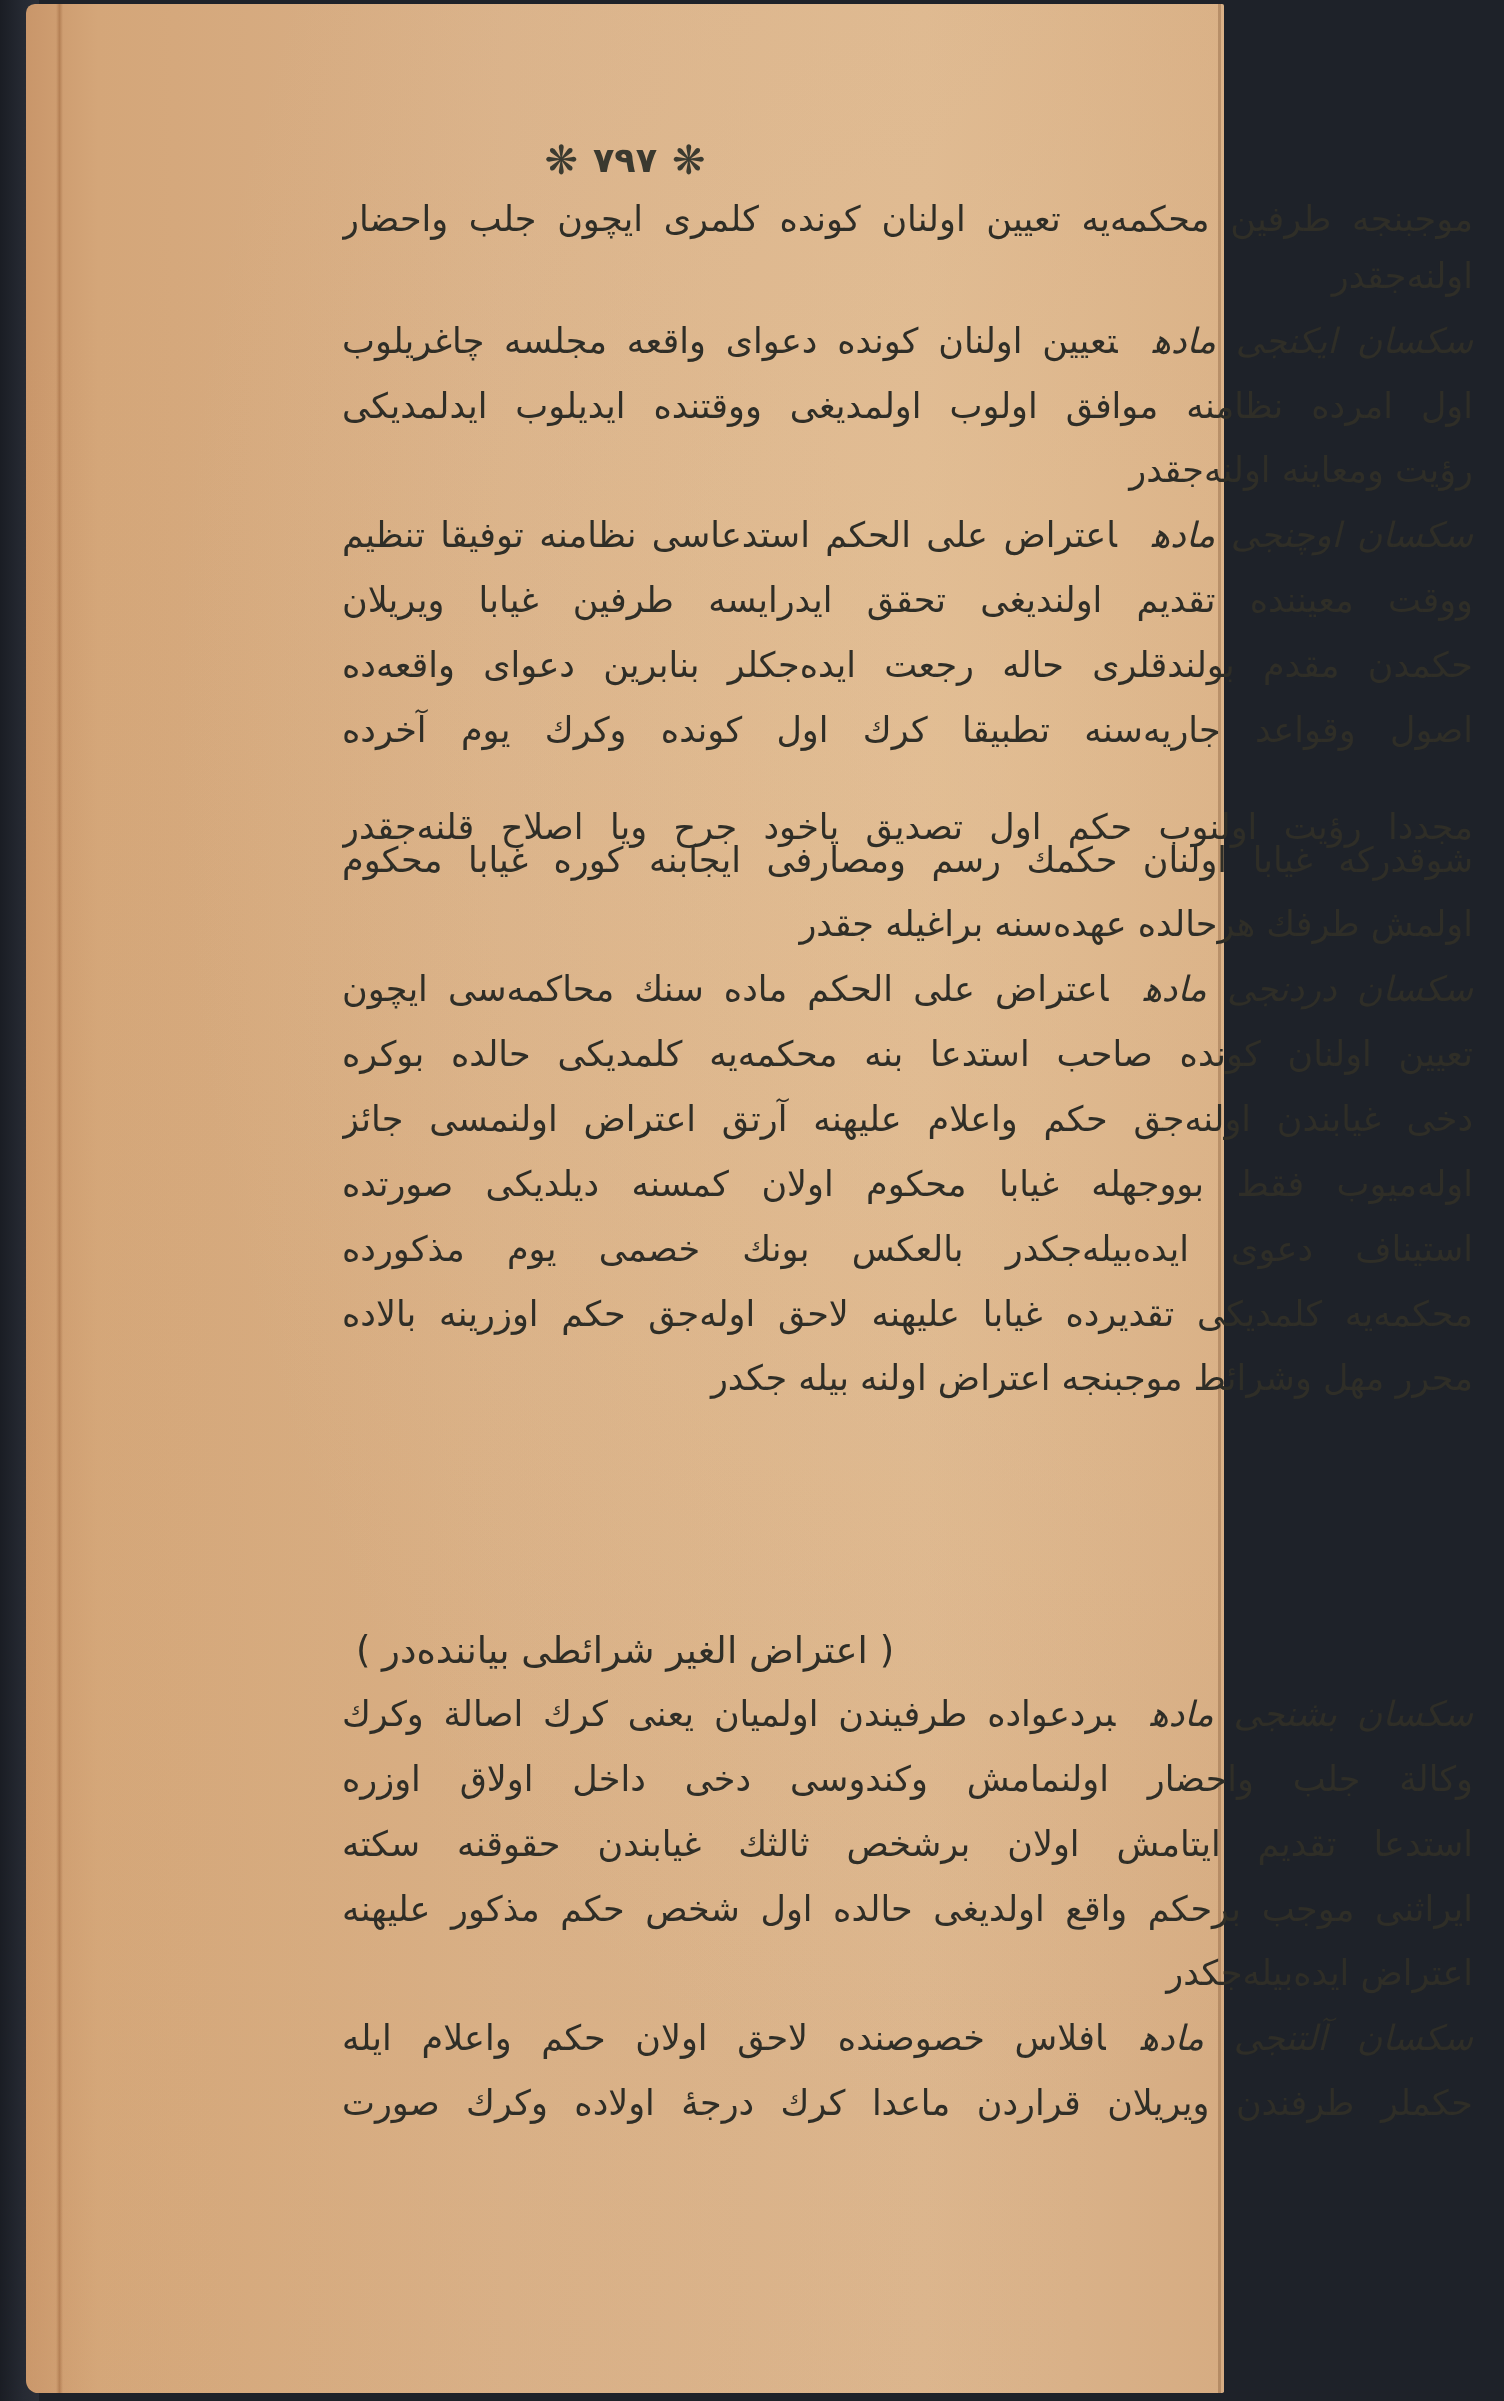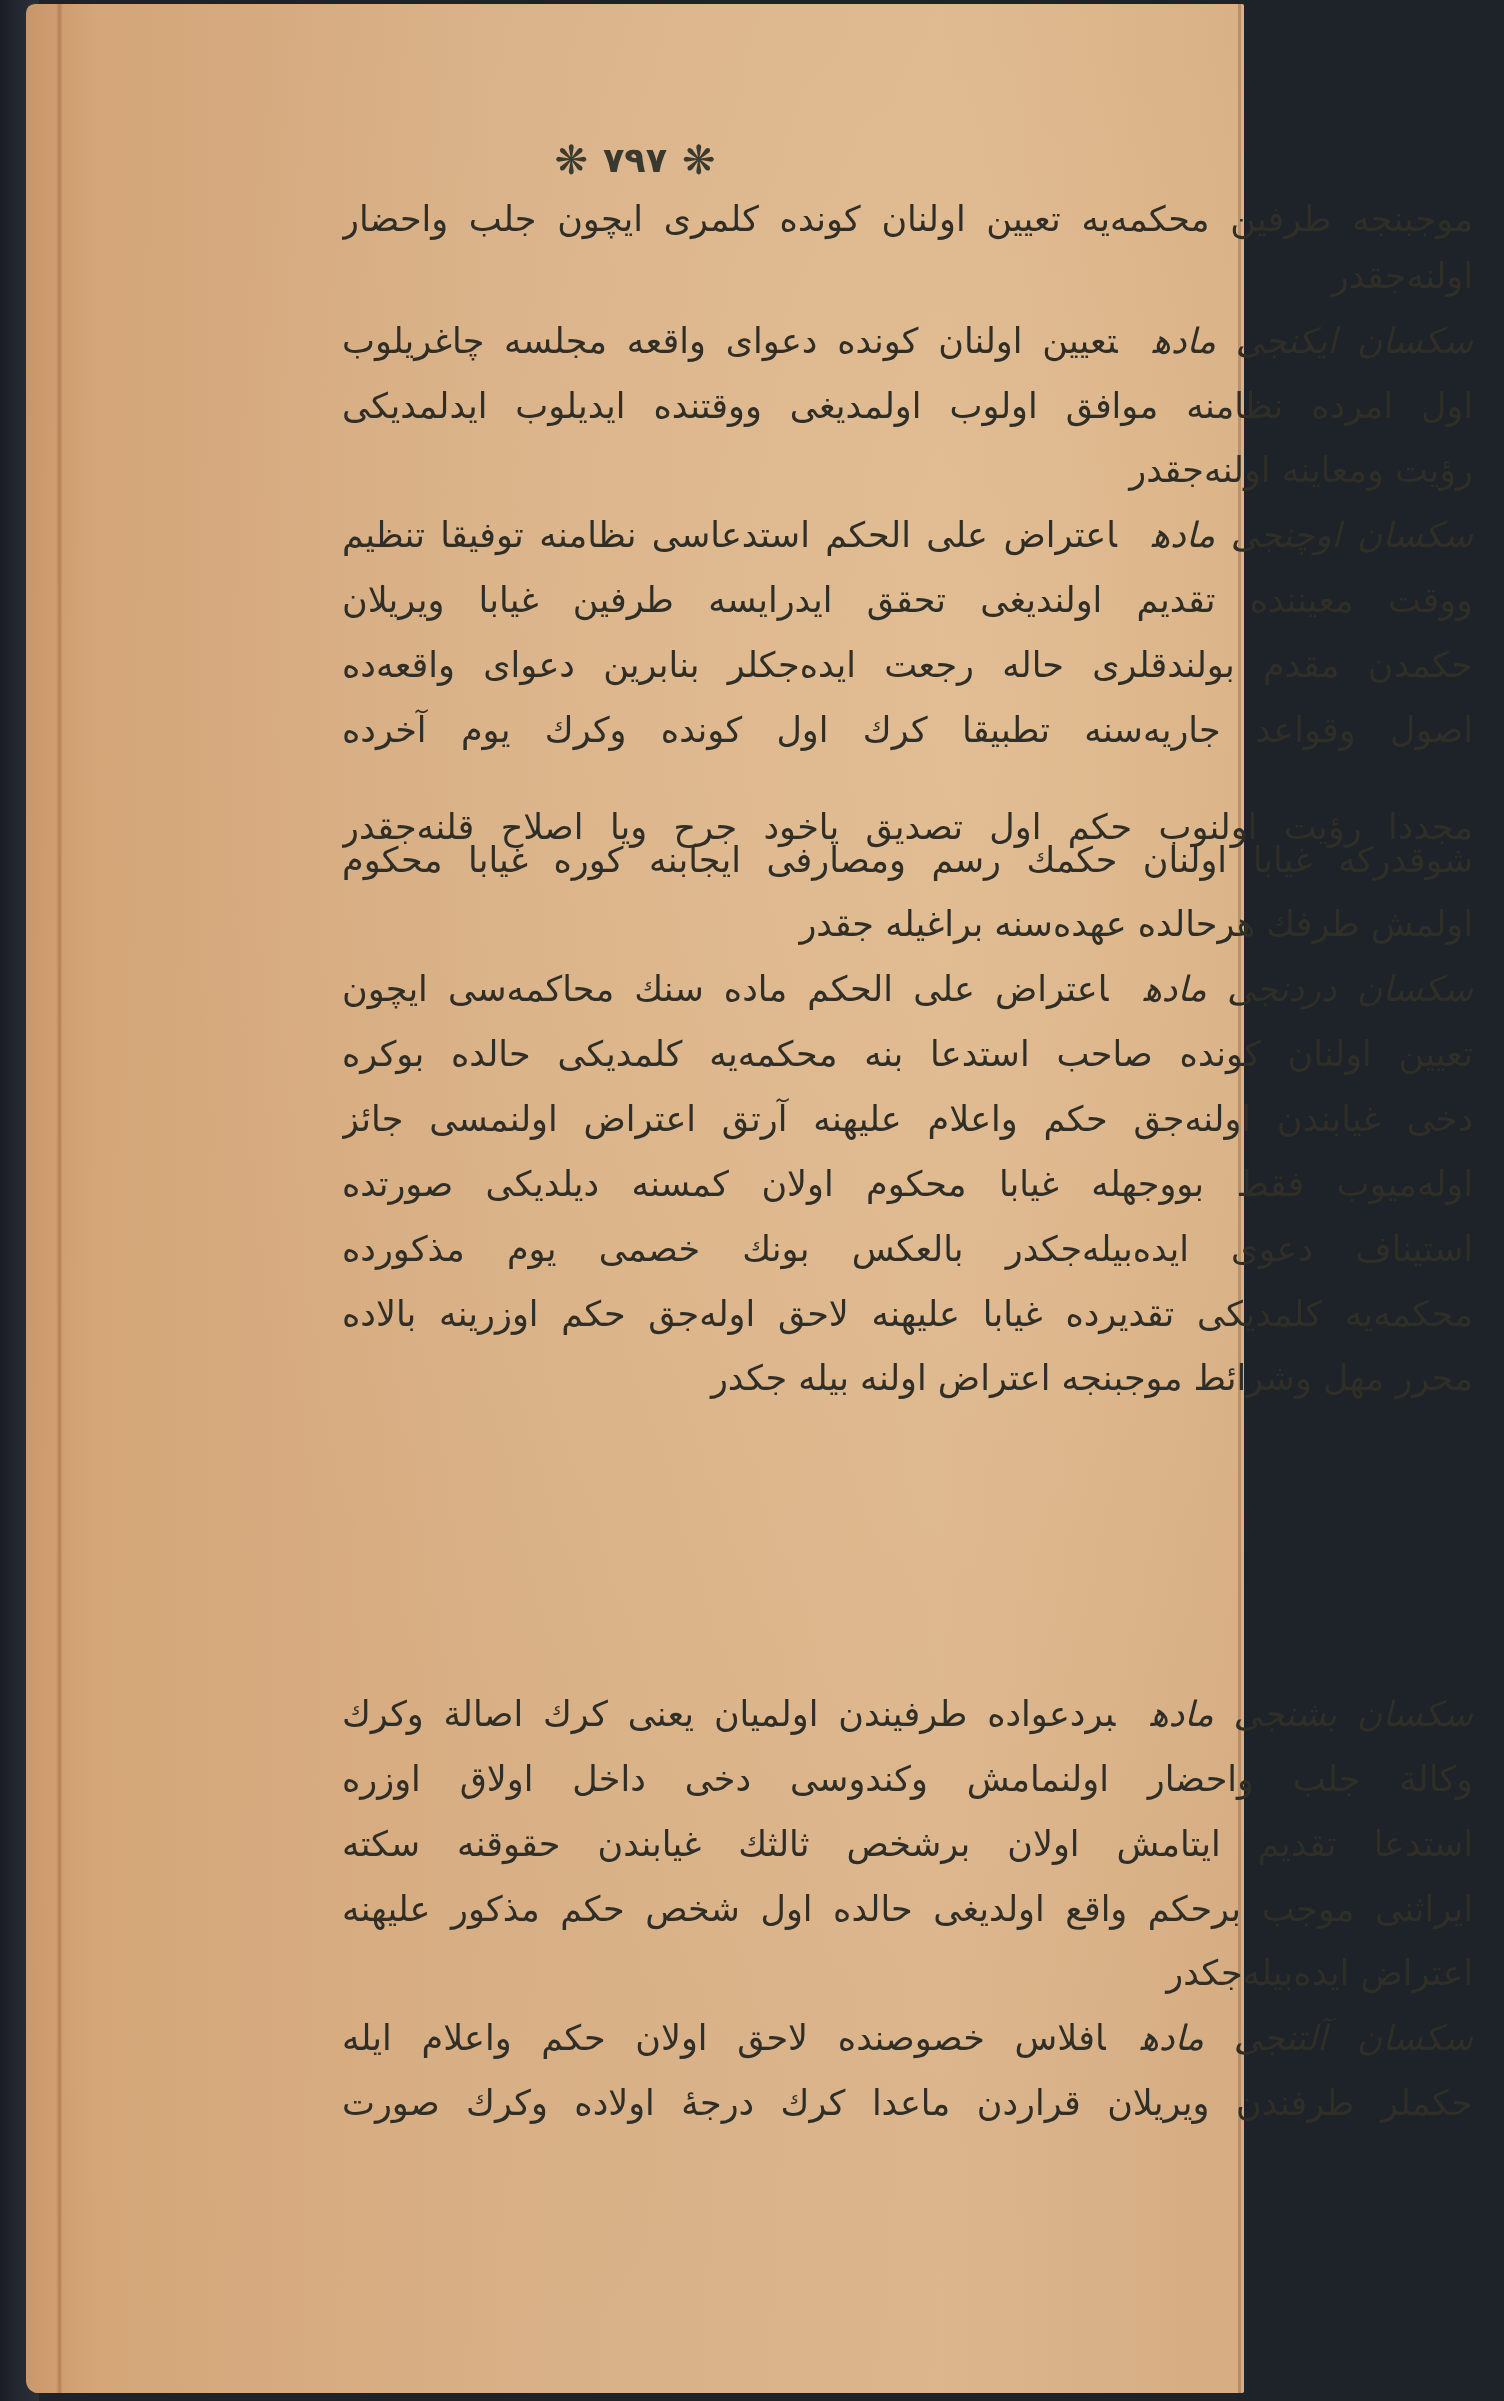--- a/index.html
+++ b/index.html
@@ -22,21 +22,20 @@
   }
   .page {
     position: absolute;
     left: 26px; top: 3.5px;
     width: 1198px; height: 2389px;
     background:
       radial-gradient(ellipse at 80% 30%, rgba(238,205,160,0.35), rgba(0,0,0,0) 60%),
       radial-gradient(ellipse at 30% 70%, rgba(215,170,120,0.25), rgba(0,0,0,0) 65%),
       linear-gradient(90deg, #c9966a 0%, #d4a679 6%, #d9b189 40%, #dcb68e 75%, #d6ac82 100%);
     border-radius: 8.8px 1.8px 1.8px 12.3px;
-    padding-left: 20px;
   }
   .fold-line {
     position: absolute;
     left: 30px; top: 0;
     width: 7px; height: 100%;
     background: linear-gradient(90deg, rgba(150,95,55,0.0), rgba(150,95,55,0.45), rgba(150,95,55,0.0));
   }
   .right-rule {
     position: absolute;
     right: 3.5px; top: 0;
@@ -135,20 +134,21 @@
       <div class="line short" style="top: 713px;"><span>اولمش طرفك هرحالده عهده‌سنه براغيله جقدر</span></div>
       <div class="line" style="top: 778px;"><span class="article-head">سكسان دردنجى ماده</span><span>اعتراض على الحكم ماده سنك محاكمه‌سى ايچون</span></div>
       <div class="line" style="top: 843px; margin-left: 44px;"><span>تعيين اولنان كونده صاحب استدعا بنه محكمه‌يه كلمديكى حالده بوكره</span></div>
       <div class="line" style="top: 908px;"><span>دخى غيابندن اولنه‌جق حكم واعلام عليهنه آرتق اعتراض اولنمسى جائز</span></div>
       <div class="line" style="top: 973px;"><span>اوله‌ميوب فقط بووجهله غيابا محكوم اولان كمسنه ديلديكى صورتده</span></div>
       <div class="line" style="top: 1038px;"><span>استيناف دعوى ايده‌بيله‌جكدر بالعكس بونك خصمى يوم مذكورده</span></div>
       <div class="line" style="top: 1103px;"><span>محكمه‌يه كلمديكى تقديرده غيابا عليهنه لاحق اوله‌جق حكم اوزرينه بالاده</span></div>
       <div class="line short" style="top: 1167px;"><span>محرر مهل وشرائط موجبنجه اعتراض اولنه بيله جكدر</span></div>
     </div>
 
+  <div class="heading" style="top:1614px;">( اعتراض الغير شرائطى بياننده‌در )</div>
 
   <div class="text-block" id="bottom-block" style="top:1678px;">
       <div class="line" style="top: 0px;"><span class="article-head">سكسان بشنجى ماده</span><span>بردعواده طرفيندن اولميان يعنى كرك اصالة وكرك</span></div>
       <div class="line" style="top: 65px;"><span>وكالة جلب واحضار اولنمامش وكندوسى دخى داخل اولاق اوزره</span></div>
       <div class="line" style="top: 130px;"><span>استدعا تقديم ايتامش اولان برشخص ثالثك غيابندن حقوقنه سكته</span></div>
       <div class="line" style="top: 195px;"><span>ايراثنى موجب برحكم واقع اولديغى حالده اول شخص حكم مذكور عليهنه</span></div>
       <div class="line short" style="top: 259px;"><span>اعتراض ايده‌بيله‌جكدر</span></div>
       <div class="line" style="top: 324px;"><span class="article-head">سكسان آلتنجى ماده</span><span>افلاس خصوصنده لاحق اولان حكم واعلام ايله</span></div>
       <div class="line" style="top: 389px;"><span>حكملر طرفندن ويريلان قراردن ماعدا كرك درجهٔ اولاده وكرك صورت</span></div>
     </div>

